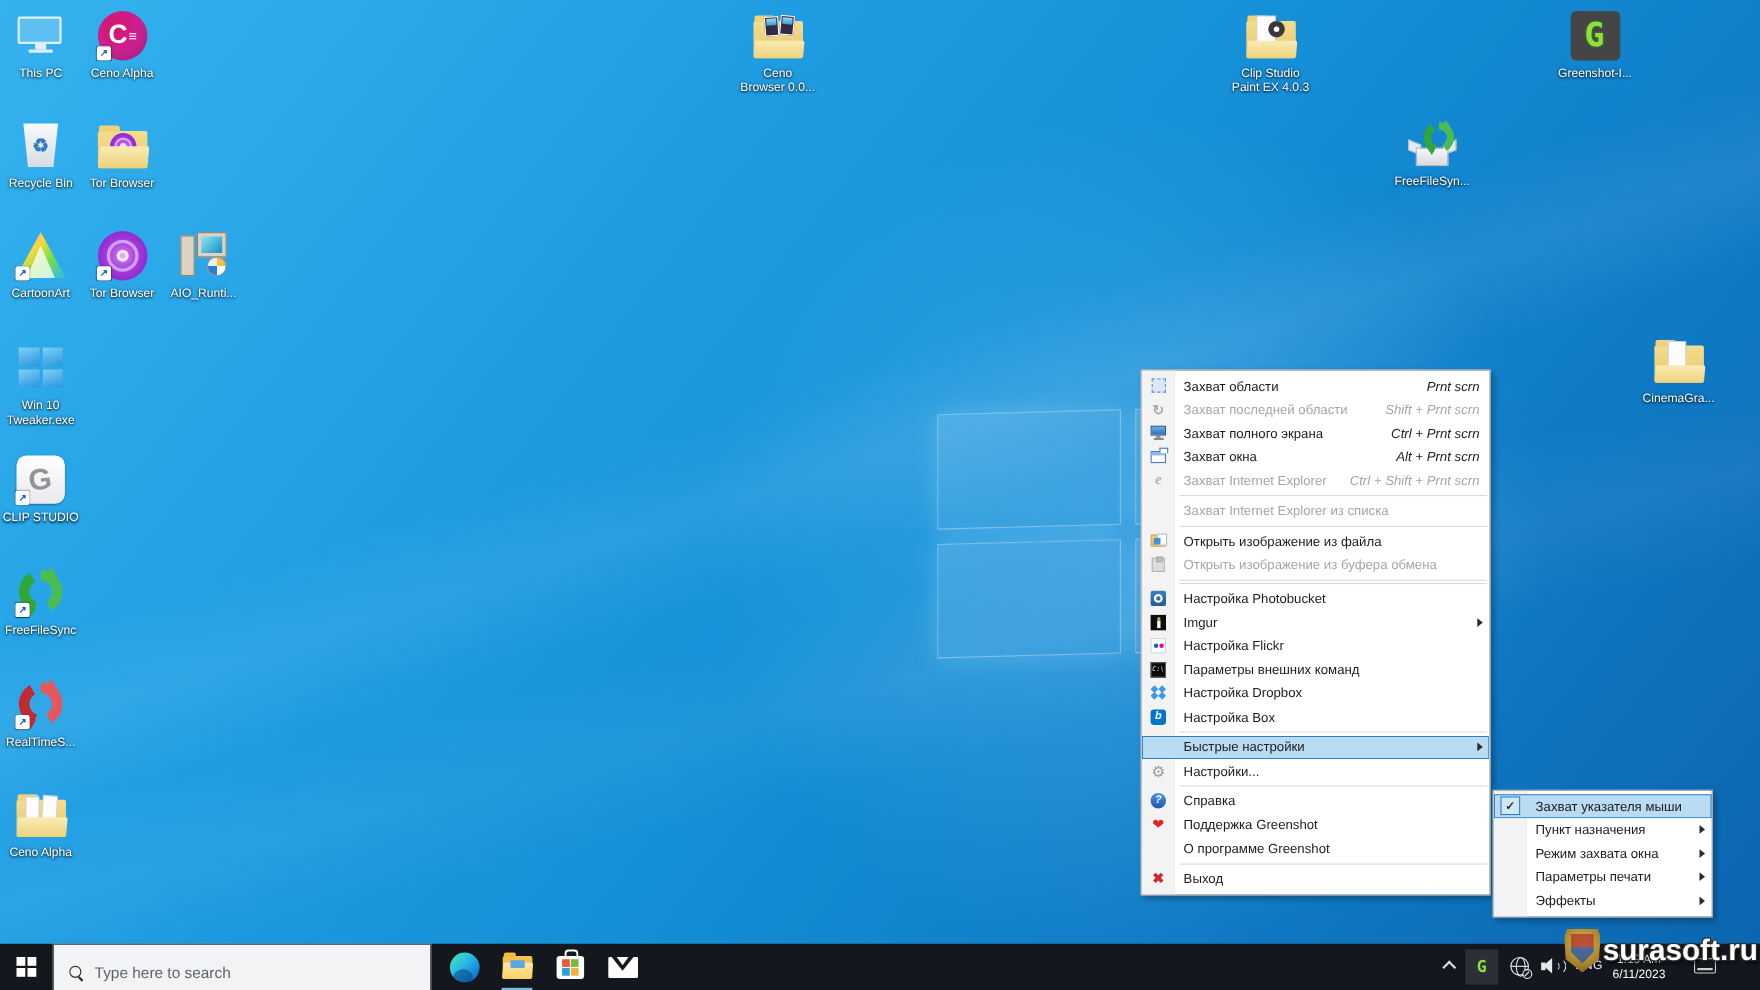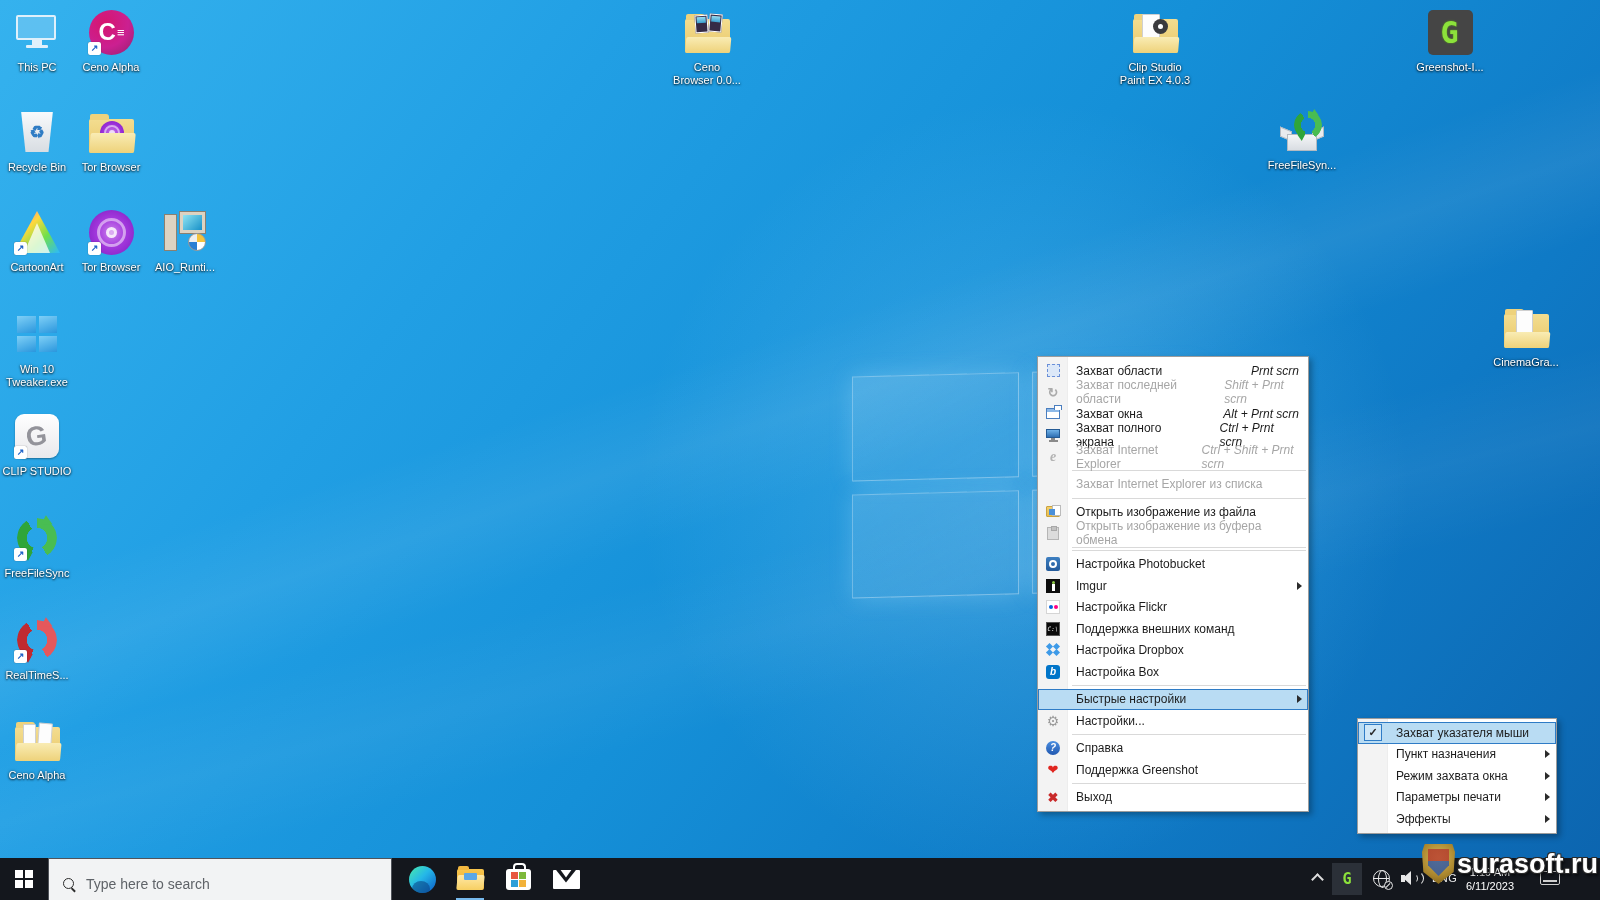--- a/index.html
+++ b/index.html
@@ -441,53 +441,53 @@
 <div class="dicon" style="left:1489px;top:303px">
   <div class="art">
       <div class="folder">
         <div class="paper" style="left:12px;top:-4px;width:17px;height:26px"></div>
         <div class="front" style="height:16px"></div>
       </div>
     </div>
   <div class="lbl">CinemaGra...</div>
 </div>
 
-<div class="menu" style="left:1037px;top:356px;width:272px">
+<div class="menu" style="left:1037px;top:336px;width:318px">
   <div class="gutter"></div>
 
   <div class="mi">
     <span class="mi-ic">
         <i class="ic-region"></i>
       </span>
     <span>Захват области</span>
     <span class="mi-short">Prnt scrn</span>
   </div>
   <div class="mi dis">
     <span class="mi-ic ic-lastregion">↻</span>
     <span>Захват последней области</span>
     <span class="mi-short">Shift + Prnt scrn</span>
-  </div>
-  <div class="mi">
-    <span class="mi-ic">
-        <i class="ic-window"></i>
-      </span>
-    <span>Захват окна</span>
-    <span class="mi-short">Alt + Prnt scrn</span>
   </div>
   <div class="mi">
     <span class="mi-ic">
         <i class="ic-screen">
           <div class="s"></div>
           <div class="t"></div>
           <div class="b"></div>
         </i>
       </span>
     <span>Захват полного экрана</span>
     <span class="mi-short">Ctrl + Prnt scrn</span>
   </div>
+  <div class="mi">
+    <span class="mi-ic">
+        <i class="ic-window"></i>
+      </span>
+    <span>Захват окна</span>
+    <span class="mi-short">Alt + Prnt scrn</span>
+  </div>
   <div class="mi dis">
     <span class="mi-ic ic-ie">e</span>
     <span>Захват Internet Explorer</span>
     <span class="mi-short">Ctrl + Shift + Prnt scrn</span>
   </div>
   <div class="msep"></div>
 
   <div class="mi dis">
     <span>Захват Internet Explorer из списка</span>
   </div>
@@ -530,21 +530,21 @@
           <i class="bl"></i>
           <i class="pk"></i>
         </i>
       </span>
     <span>Настройка Flickr</span>
   </div>
   <div class="mi">
     <span class="mi-ic">
         <i class="ic-cmd">C:\</i>
       </span>
-    <span>Поддержка внешних команд</span>
+    <span>Параметры внешних команд</span>
   </div>
   <div class="mi">
     <span class="mi-ic">
         <i class="ic-dropbox">
           <i class="d1"></i>
           <i class="d2"></i>
           <i class="d3"></i>
           <i class="d4"></i>
         </i>
       </span>
@@ -571,20 +571,23 @@
   <div class="mi">
     <span class="mi-ic">
         <i class="ic-help">?</i>
       </span>
     <span>Справка</span>
   </div>
   <div class="mi">
     <span class="mi-ic ic-heart">❤</span>
     <span>Поддержка Greenshot</span>
   </div>
+  <div class="mi">
+    <span>О программе Greenshot</span>
+  </div>
   <div class="msep"></div>
 
   <div class="mi">
     <span class="mi-ic ic-exit">✖</span>
     <span>Выход</span>
   </div>
 </div>
 
 <div class="menu" style="left:1357px;top:718px;width:200px;z-index:50">
   <div class="gutter"></div>

